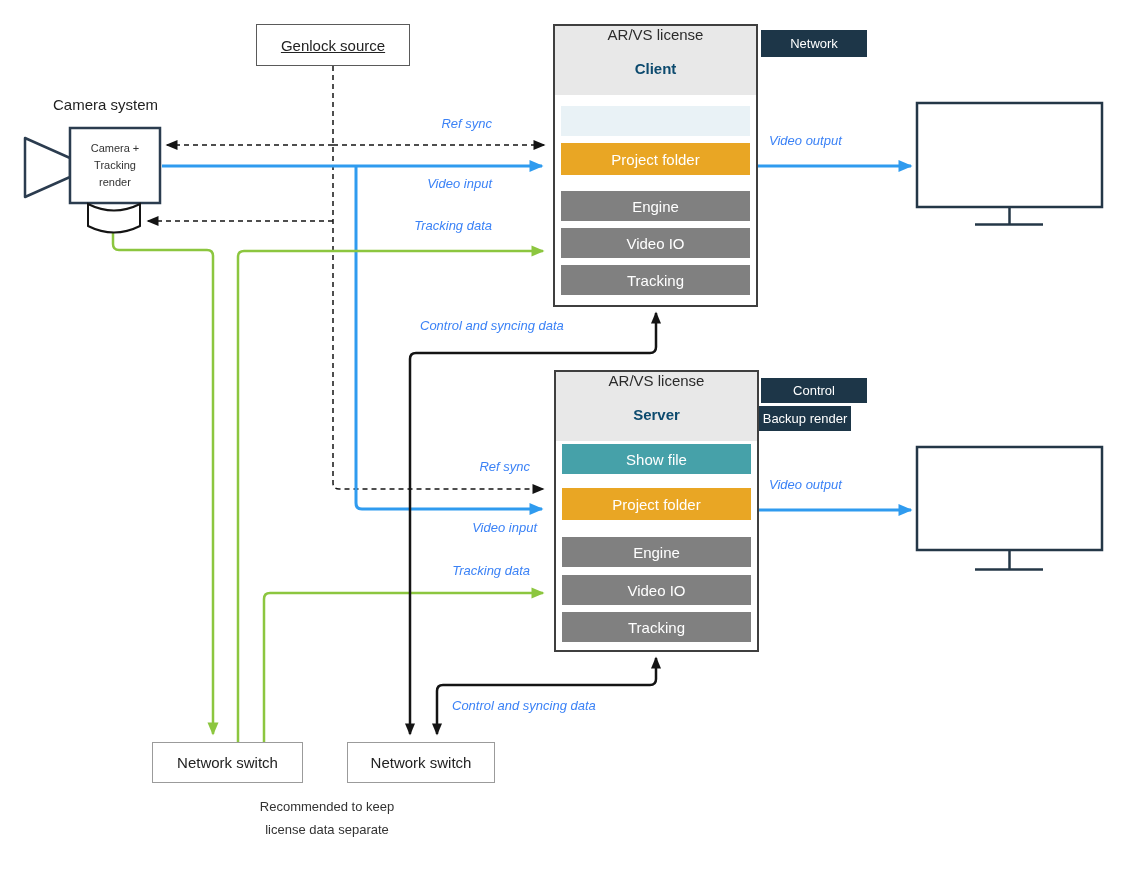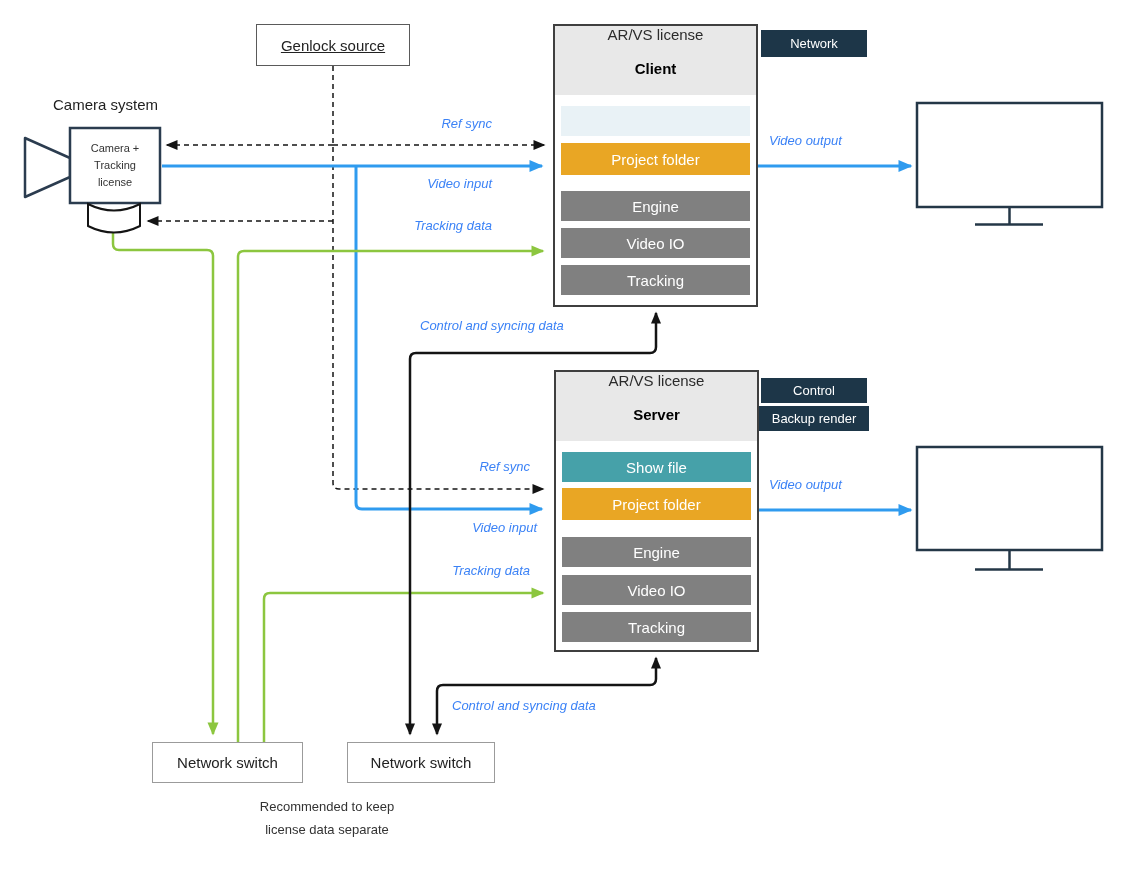--- a/index.html
+++ b/index.html
@@ -16,21 +16,21 @@
   }
   .genlock { border:1.5px solid #5a5a5a;text-decoration:underline; }
   .switch  { border:1.5px solid #9b9b9b; }
 
   .bigbox { border:2px solid #3f3f3f; }
   .bigbox .hdr {
     position:absolute; left:0; top:0; right:0; height:69px; background:#e8e8e8;
     display:flex; flex-direction:column; align-items:center; justify-content:flex-start; gap:17px;
   }
   .bigbox .hdr .t1 { font-size:15px; color:#2b2b2b; }
-  .bigbox .hdr .t2 { font-size:15px; font-weight:bold; color:#000000; }
+  .bigbox .hdr .t2 { font-size:15px; font-weight:bold; color:#0c4a6e; }
   .row {
     position:absolute; left:6px; width:189px;
     display:flex; align-items:center; justify-content:center;
     font-size:15px; color:#ffffff;
   }
   .tag {
     position:absolute; box-sizing:border-box; background:#1d3648; color:#fff;
     display:flex; align-items:center; justify-content:center; font-size:13px;
   }
   .lbl { position:absolute; font-style:italic; font-size:13px; color:#3b82f6; white-space:nowrap; }
@@ -102,21 +102,21 @@
       <rect x="917" y="447" width="185" height="103"></rect>
       <path d="M1009.5,550 L1009.5,569" fill="none"></path>
       <path d="M975,569.5 L1043,569.5" fill="none"></path>
     </g>
   </svg>
 
   <div class="plain" style="left:53px; top:96px;">Camera system</div>
   <div class="camtext">
     <span>Camera +</span>
     <span>Tracking</span>
-    <span>license</span>
+    <span>render</span>
   </div>
 
   <div class="node genlock" style="left:256px; top:24px; width:154px; height:42px;">
     <span>Genlock source</span>
   </div>
 
   <div class="node bigbox" style="left:553px; top:24px; width:205px; height:283px;">
     <div class="hdr">
       <span class="t1">AR/VS license</span>
       <span class="t2">Client</span>
@@ -127,28 +127,28 @@
     <div class="row" style="top:202px; height:30px; background:#808080;">Video IO</div>
     <div class="row" style="top:239px; height:30px; background:#808080;">Tracking</div>
   </div>
   <div class="tag" style="left:761px; top:30px; width:106px; height:27px;">Network</div>
 
   <div class="node bigbox" style="left:554px; top:370px; width:205px; height:282px;">
     <div class="hdr">
       <span class="t1">AR/VS license</span>
       <span class="t2">Server</span>
     </div>
-    <div class="row" style="top:80px; height:30px; background:#46A1A9;">Show file</div>
+    <div class="row" style="top:72px; height:30px; background:#46A1A9;">Show file</div>
     <div class="row" style="top:116px; height:32px; background:#E9A624;">Project folder</div>
     <div class="row" style="top:165px; height:30px; background:#808080;">Engine</div>
     <div class="row" style="top:203px; height:30px; background:#808080;">Video IO</div>
     <div class="row" style="top:240px; height:30px; background:#808080;">Tracking</div>
   </div>
   <div class="tag" style="left:761px; top:378px; width:106px; height:25px;">Control</div>
-  <div class="tag" style="left:759px; top:406px; width:110px; height:25px;">Backup render</div>
+  <div class="tag" style="left:759px; top:406px; width:92px; height:25px;">Backup render</div>
 
   <div class="node switch" style="left:152px; top:742px; width:151px; height:41px;">
     <span>Network switch</span>
   </div>
   <div class="node switch" style="left:347px; top:742px; width:148px; height:41px;">
     <span>Network switch</span>
   </div>
 
   <div class="lbl r" style="left:392px; top:116px; width:100px;">Ref sync</div>
   <div class="lbl r" style="left:392px; top:176px; width:100px;">Video input</div>

